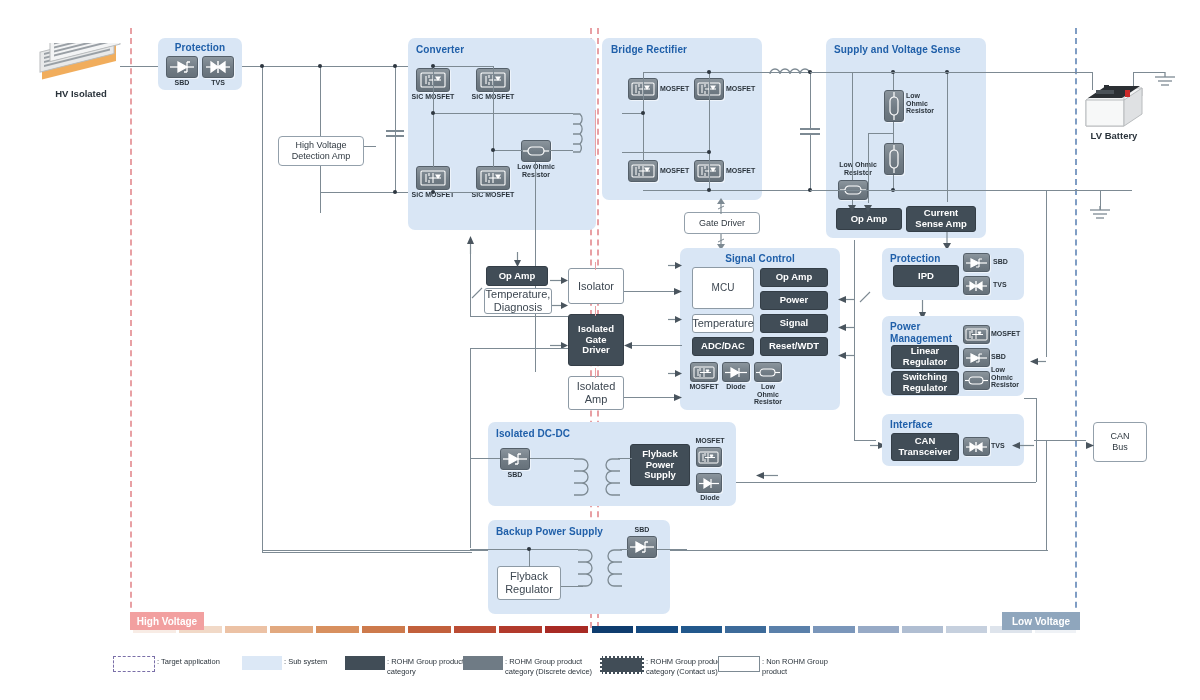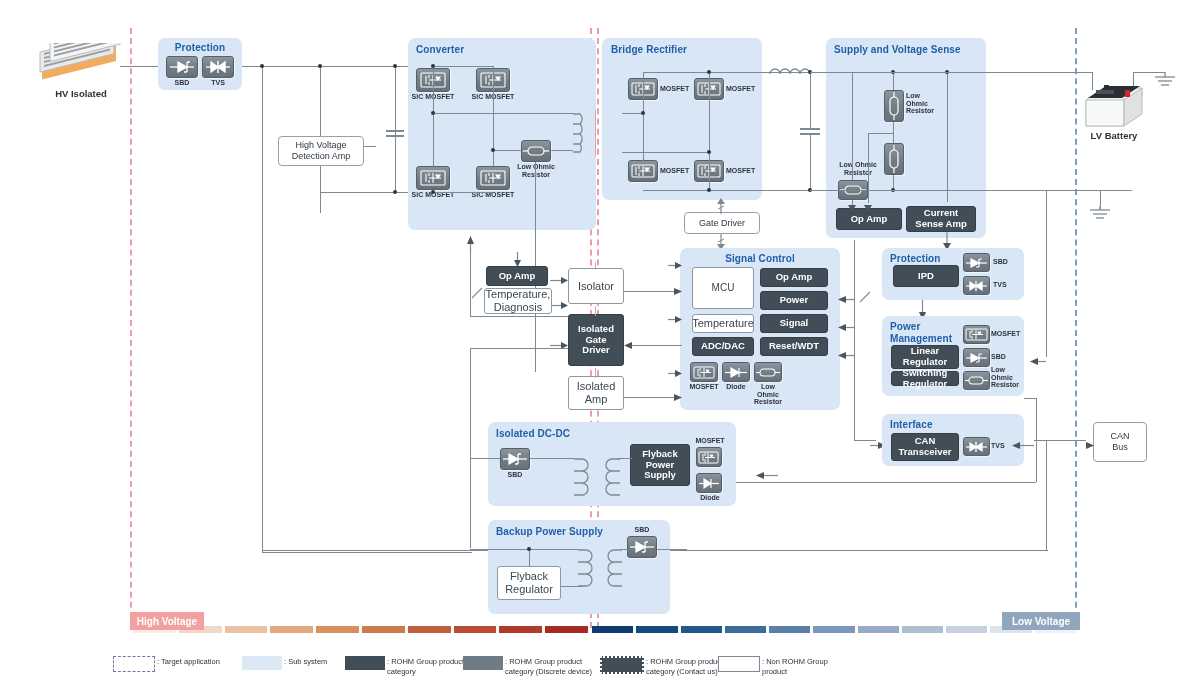--- a/index.html
+++ b/index.html
@@ -644,21 +644,21 @@
     <svg width="9" height="20">
         <line x1="4.5" y1="0" x2="4.5" y2="12" stroke="#7d8a93" stroke-width="1.2"></line>
         <polygon points="4.5,20 1,12 8,12" fill="#4a555e"></polygon>
       </svg></div>
 
   <div class="abs panel" style="left:882px;top:316px;width:142px;height:80px;"></div>
   <div class="panel-title" style="left:890px;top:321px;">Power
 Management</div>
   <div class="abs box-dark" style="left:891px;top:345px;width:68px;height:24px;white-space:pre-line;">Linear
 Regulator</div>
-  <div class="abs box-dark" style="left:891px;top:371px;width:68px;height:15px;white-space:pre-line;">Switching
+  <div class="abs box-dark" style="left:891px;top:371px;width:68px;height:24px;white-space:pre-line;">Switching
 Regulator</div>
 
   <div class="abs chip" style="left:963px;top:325px;width:27px;height:19px;">
     <svg width="23" height="14" viewBox="0 0 23 14">
         <g stroke="#fff" stroke-width="1" fill="none">
       <rect x="1" y="1" width="21" height="11" rx="1"></rect>
           <line x1="5" y1="3" x2="5" y2="10"></line>
       <line x1="7" y1="2" x2="7" y2="5"></line>
           <line x1="7" y1="8" x2="7" y2="11"></line>
       <line x1="7" y1="6.5" x2="18" y2="6.5"></line>

